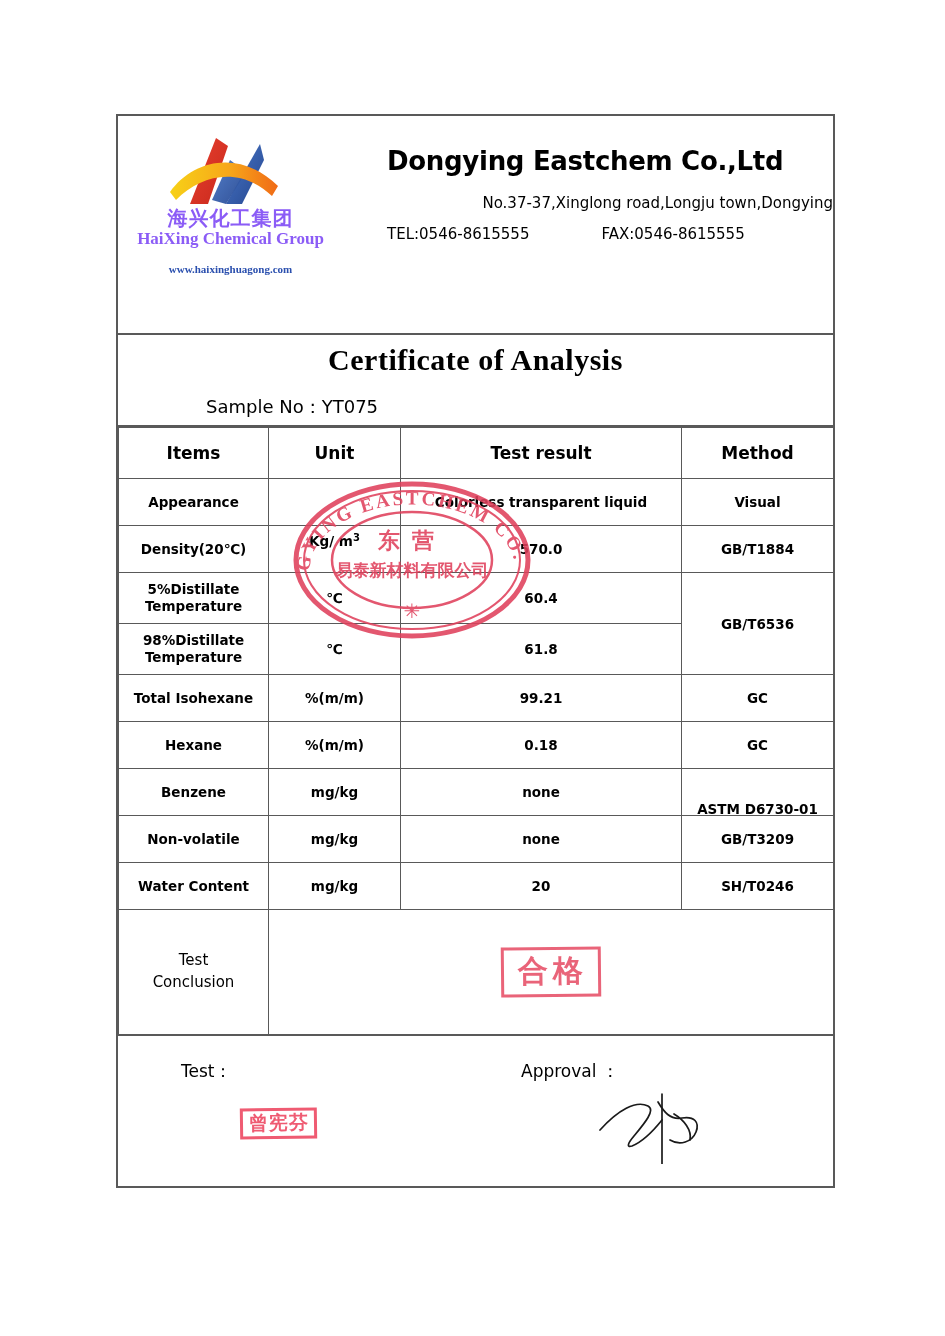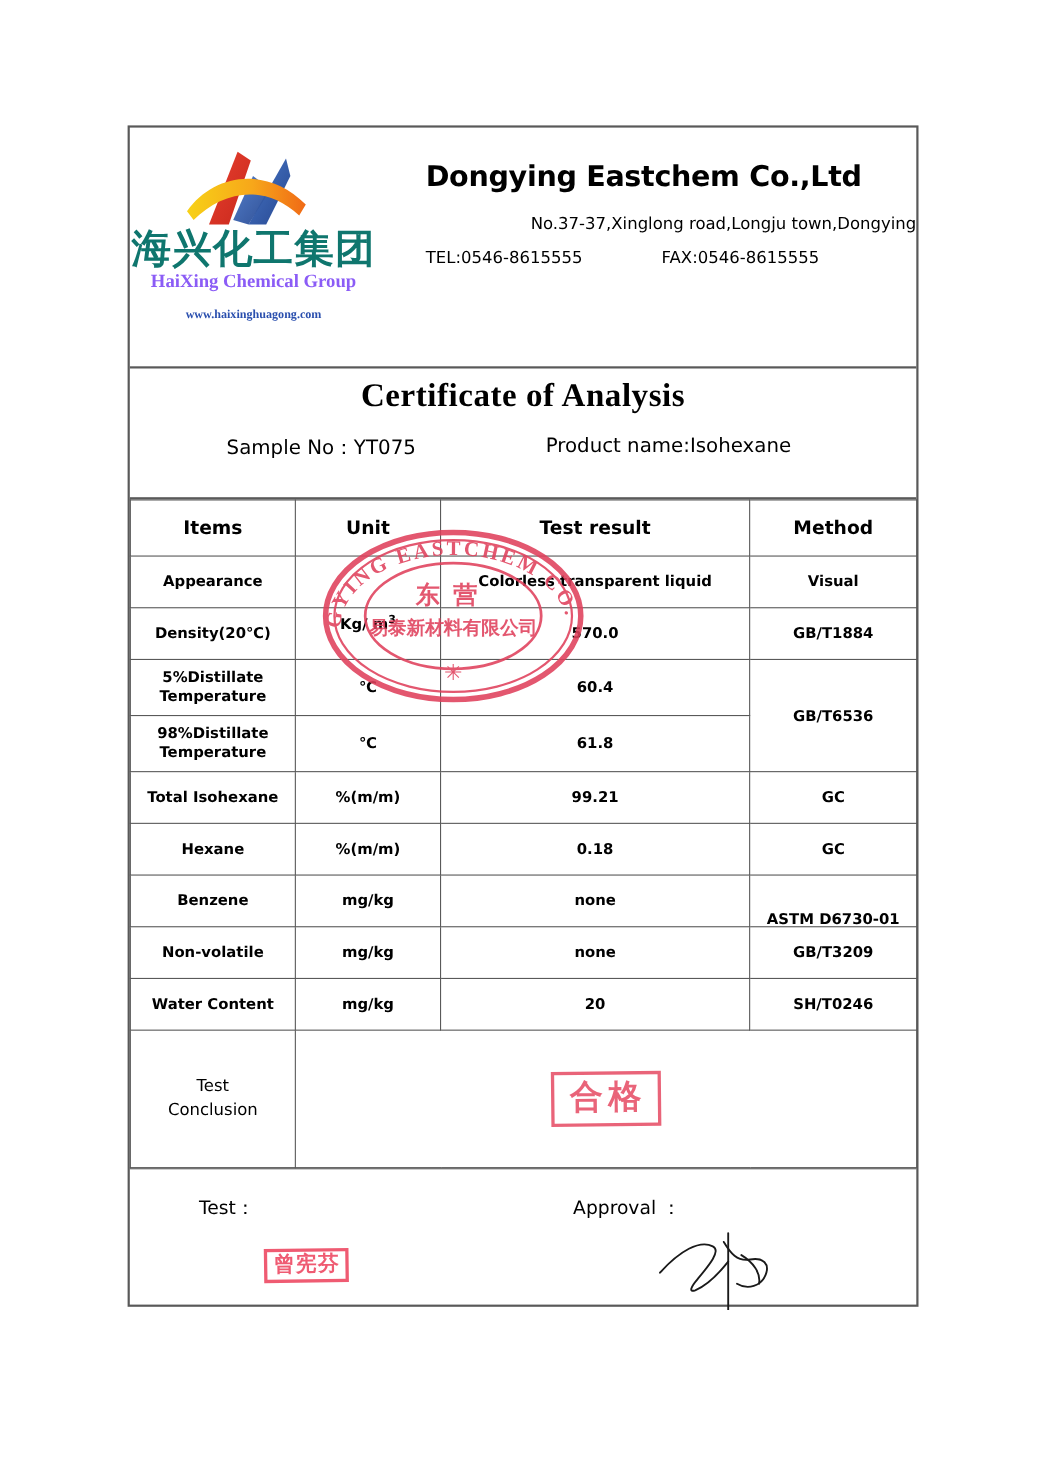--- a/index.html
+++ b/index.html
@@ -45,23 +45,23 @@
     padding-top: 18px;
     box-sizing: border-box;
   }
   .logo-mark {
     width: 125px;
     height: 72px;
     position: relative;
   }
   .logo-cn {
     font-family: "DejaVu Sans", sans-serif;
-    font-size: 36px;
-    font-weight: 700;
-    color: #0f766e;
+    font-size: 20px;
+    font-weight: 700;
+    color: #8b5cf6;
     letter-spacing: 1px;
     line-height: 1.05;
     margin-top: 2px;
     white-space: nowrap;
   }
   .logo-en {
     font-family: "Liberation Serif", serif;
     font-size: 17px;
     font-weight: 700;
     color: #8b5cf6;
@@ -108,21 +108,21 @@
   .company-contact {
     font-family: "DejaVu Sans", sans-serif;
     font-size: 15px;
     margin-top: 14px;
     white-space: nowrap;
   }
   .company-contact .fax { margin-left: 72px; }
 
   
   .titleband {
-    height: 119px;
+    height: 92px;
     border-bottom: 2px solid #595959;
     box-sizing: border-box;
     text-align: center;
     padding-top: 8px;
   }
   .coa-title {
     font-family: "Liberation Serif", serif;
     font-size: 30px;
     font-weight: 700;
     letter-spacing: 0.5px;
@@ -290,21 +290,20 @@
       <div class="company-contact">
         <span>TEL:0546-8615555</span><span class="fax">FAX:0546-8615555</span>
       </div>
     </div>
   </div>
 
   <div class="titleband">
     <div class="coa-title">Certificate of Analysis</div>
     <div class="sampleline">
       <span>Sample No：YT075</span>
-      <span class="prod">Product name:Isohexane</span>
     </div>
   </div>
 
   <table class="coa">
     <colgroup>
       <col class="c-items">
         <col class="c-unit">
         <col class="c-result">
         <col class="c-method">
     </colgroup>

